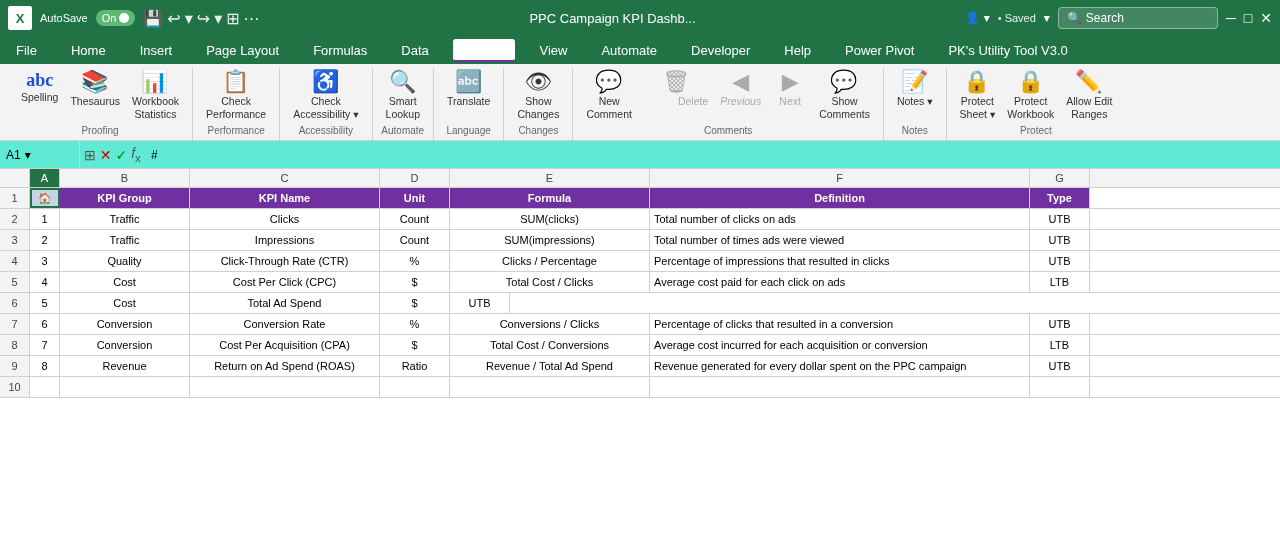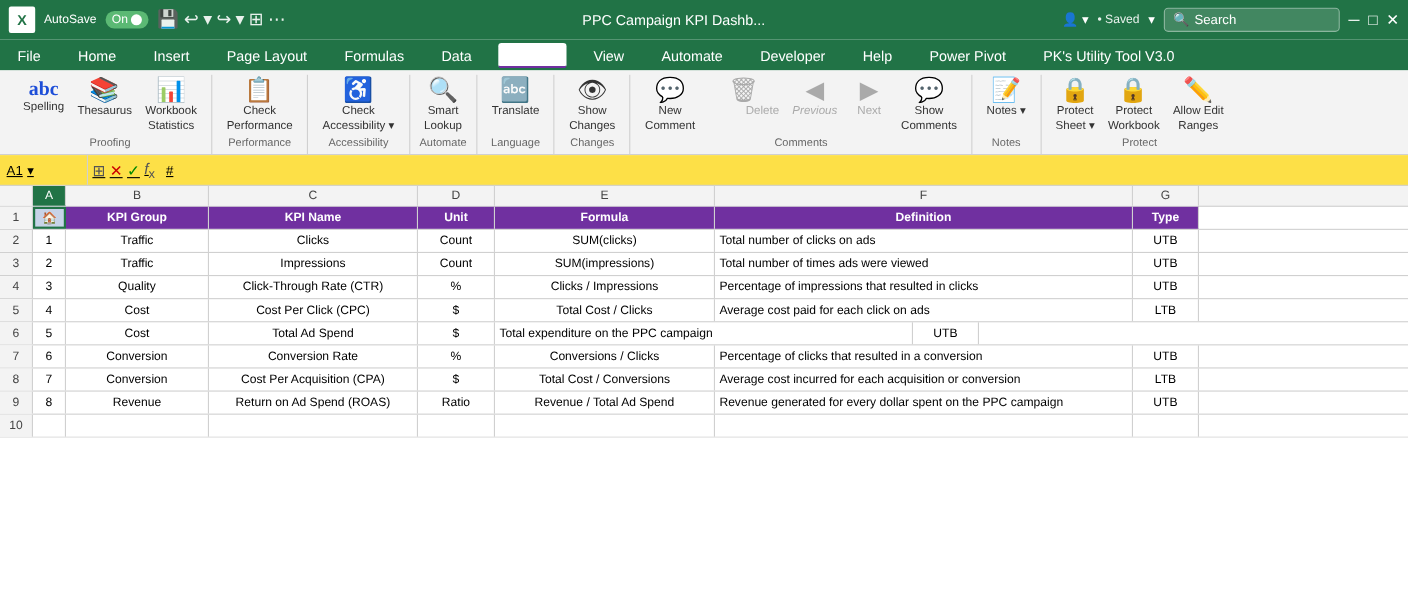--- a/index.html
+++ b/index.html
@@ -63,21 +63,21 @@
     .ribbon-btn.disabled { color: #aaa; cursor: default; }
     .ribbon-btn .btn-icon { font-size: 22px; line-height: 1; }
     .ribbon-btn .btn-label { font-size: 10.5px; text-align: center; white-space: pre-line; line-height: 1.2; }
     .ribbon-group-label {
       font-size: 10px; color: #666; text-align: center; padding-top: 2px; width: 100%;
     }
 
     
     .formula-bar {
       display: flex; align-items: center; border-bottom: 1px solid #d0d0d0;
-      height: 28px; background: #fde047; text-decoration: underline;
+      height: 28px; background: #5eead4;
     }
     .cell-ref {
       width: 80px; border-right: 1px solid #d0d0d0; padding: 0 6px;
       font-size: 12px; display: flex; align-items: center; height: 100%;
     }
     .formula-icons {
       display: flex; align-items: center; padding: 0 4px; gap: 4px; color: #555;
     }
     .formula-icons span { cursor: pointer; font-size: 14px; }
     .formula-content {
@@ -369,41 +369,40 @@
     <div class="sheet-cell col-e center">SUM(impressions)</div>
     <div class="sheet-cell col-f">Total number of times ads were viewed</div>
     <div class="sheet-cell col-g center">UTB</div>
   </div>
       <div class="sheet-row">
     <div class="row-num">4</div>
     <div class="sheet-cell col-a center">3</div>
     <div class="sheet-cell col-b center">Quality</div>
     <div class="sheet-cell col-c center">Click-Through Rate (CTR)</div>
     <div class="sheet-cell col-d center">%</div>
-    <div class="sheet-cell col-e center">Clicks / Impressions</div>
+    <div class="sheet-cell col-e center">Clicks / Percentage</div>
     <div class="sheet-cell col-f">Percentage of impressions that resulted in clicks</div>
     <div class="sheet-cell col-g center">UTB</div>
   </div>
       <div class="sheet-row">
     <div class="row-num">5</div>
     <div class="sheet-cell col-a center">4</div>
     <div class="sheet-cell col-b center">Cost</div>
     <div class="sheet-cell col-c center">Cost Per Click (CPC)</div>
     <div class="sheet-cell col-d center">$</div>
     <div class="sheet-cell col-e center">Total Cost / Clicks</div>
     <div class="sheet-cell col-f">Average cost paid for each click on ads</div>
     <div class="sheet-cell col-g center">LTB</div>
   </div>
       <div class="sheet-row">
     <div class="row-num">6</div>
     <div class="sheet-cell col-a center">5</div>
     <div class="sheet-cell col-b center">Cost</div>
     <div class="sheet-cell col-c center">Total Ad Spend</div>
     <div class="sheet-cell col-d center">$</div>
-    <div class="sheet-cell col-f">Total expenditure on the PPC campaign</div>
     <div class="sheet-cell col-g center">UTB</div>
   </div>
       <div class="sheet-row">
     <div class="row-num">7</div>
     <div class="sheet-cell col-a center">6</div>
     <div class="sheet-cell col-b center">Conversion</div>
     <div class="sheet-cell col-c center">Conversion Rate</div>
     <div class="sheet-cell col-d center">%</div>
     <div class="sheet-cell col-e center">Conversions / Clicks</div>
     <div class="sheet-cell col-f">Percentage of clicks that resulted in a conversion</div>

